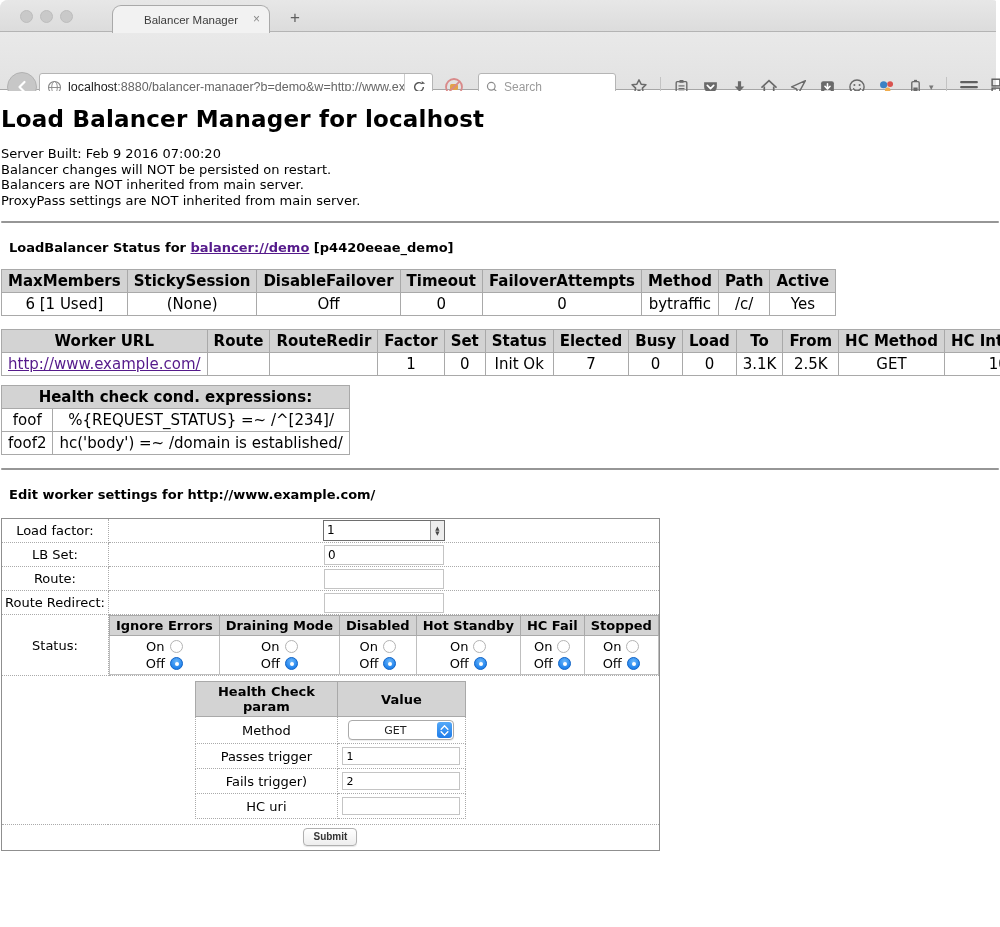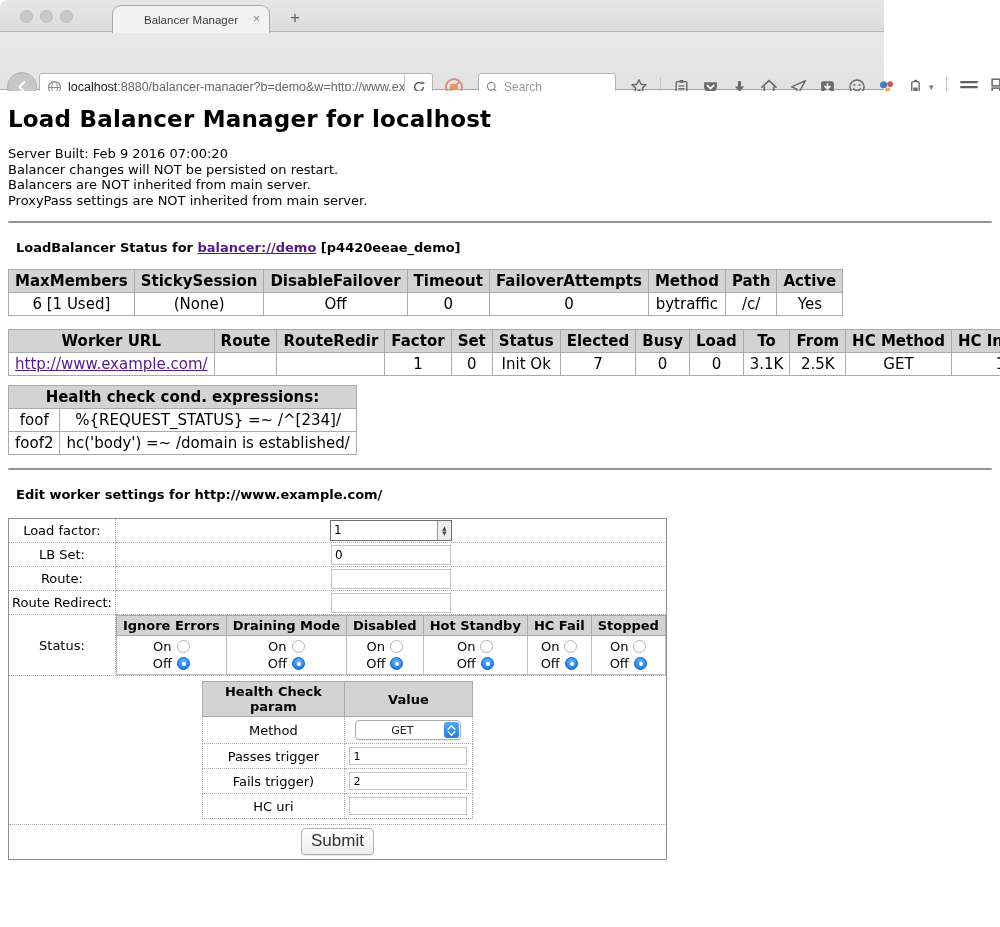--- a/index.html
+++ b/index.html
@@ -2,21 +2,21 @@
 <html><head>
 <meta charset="utf-8">
 <style>
   * { box-sizing: border-box; margin: 0; padding: 0; }
   html,body { background:#fff; }
   body { font-family:"DejaVu Sans", sans-serif; }
   .window { position:relative; width:1000px; height:927px; overflow:hidden;
             border-radius:8px 8px 6px 6px; background:#fff; }
 
   
-  .chrome { position:absolute; top:0; left:0; width:884px; height:90px;
+  .chrome { position:absolute; top:0; left:0; width:996px; height:90px;
             background:linear-gradient(#ededed,#e2e2e2); border-bottom:1px solid #a6a6a6;
             font-family:"Liberation Sans", sans-serif; }
   .tabbar { position:absolute; top:0; left:0; width:100%; height:32px;
             background:linear-gradient(#e7e7e7,#dcdcdc); border-bottom:1px solid #b4b4b4; }
   .traffic { position:absolute; top:10px; left:20px; display:flex; gap:7px; }
   .light { width:13px; height:13px; border-radius:50%; background:#c9c9c9; border:1px solid #bdbdbd; }
   .tab { position:absolute; left:112px; top:5px; width:158px; height:28px;
          background:#f2f2f2; border:1px solid #a9a9a9; border-bottom:none;
          border-radius:9px 9px 0 0; display:flex; align-items:center; justify-content:center; }
   .tab-title { font-size:11.5px; color:#3c3c3c; }
@@ -40,21 +40,21 @@
                border:1px solid #b5b5b5; border-radius:3px; display:flex; align-items:center; }
   .searchbar input { border:none; outline:none; font-size:12px; color:#333; width:90px;
                      font-family:"Liberation Sans", sans-serif; background:transparent; }
   .searchbar input::placeholder { color:#9b9b9b; }
   .toolicons { position:absolute; left:630px; top:41px; height:28px; display:flex; align-items:center; gap:12px; }
   .sep { width:1px; height:20px; background:#c3c3c3; }
   .ticon { display:flex; align-items:center; justify-content:center; }
 
   
   .content { position:absolute; top:91px; left:0; width:1000px; height:836px; background:#fff;
-             padding:0 8px; font-size:13px; color:#000; }
+             padding:0 1px; font-size:13px; color:#000; }
   h1.pagetitle { font-size:23px; font-weight:bold; margin:15px 0 14px; letter-spacing:0.2px; }
   .server-info div { line-height:15.5px; }
   hr.rule { border:none; height:2px; background:#969696; margin:13px 0; border-radius:1px; }
   h3.sechead { font-size:13px; font-weight:bold; margin:17px 8px 14px; }
   a.vlink { color:#551a8b; text-decoration:underline; }
 
   table.grid { border-collapse:collapse; white-space:nowrap; margin-bottom:4px; }
   table.grid th, table.grid td { border:1px solid #a9a9a9; padding:2px 6px; text-align:center; font-size:15px; }
   table.grid th { background:#d3d3d3; font-weight:bold; }
   table.worker { width:984px; margin-top:13px; }
@@ -94,23 +94,23 @@
   .mselect { display:inline-flex; align-items:center; height:20px; border:1px solid #aaa; border-radius:4px;
              background:#fff; position:relative; vertical-align:middle; box-shadow:0 1px 1px rgba(0,0,0,0.08); }
   .mselect .seltext { font-size:11px; color:#222; flex:1; text-align:center; padding-right:16px; padding-left:4px; }
   .mstepper { position:absolute; right:1px; top:1px; bottom:1px; width:15px; border-radius:3px;
               background:linear-gradient(#55a9f8,#1e7ce9); display:flex; flex-direction:column;
               align-items:center; justify-content:center; gap:1px; }
   .sel-method { width:106px; }
   .sel-expr { width:58px; }
 
   .submit-row { text-align:center; padding:3px 0 4px; }
-  .macbtn { display:inline-block; font-family:"Liberation Sans", sans-serif; font-size:17px; color:#333;
+  .macbtn { display:inline-block; font-family:"Liberation Sans", sans-serif; font-size:10px; color:#333;
             background:linear-gradient(#ffffff,#eeeeee); border:1px solid #b0b0b0; border-radius:4px;
-            padding:2px 9px 3px; box-shadow:0 1px 1px rgba(0,0,0,0.1); }
+            padding:2px 9px 3px; box-shadow:0 1px 1px rgba(0,0,0,0.1);font-weight:bold; }
 </style>
 </head>
 <body>
 
 <div class="window">
 
   <div class="chrome">
     <div class="tabbar">
       <div class="traffic">
         <span class="light"></span>

